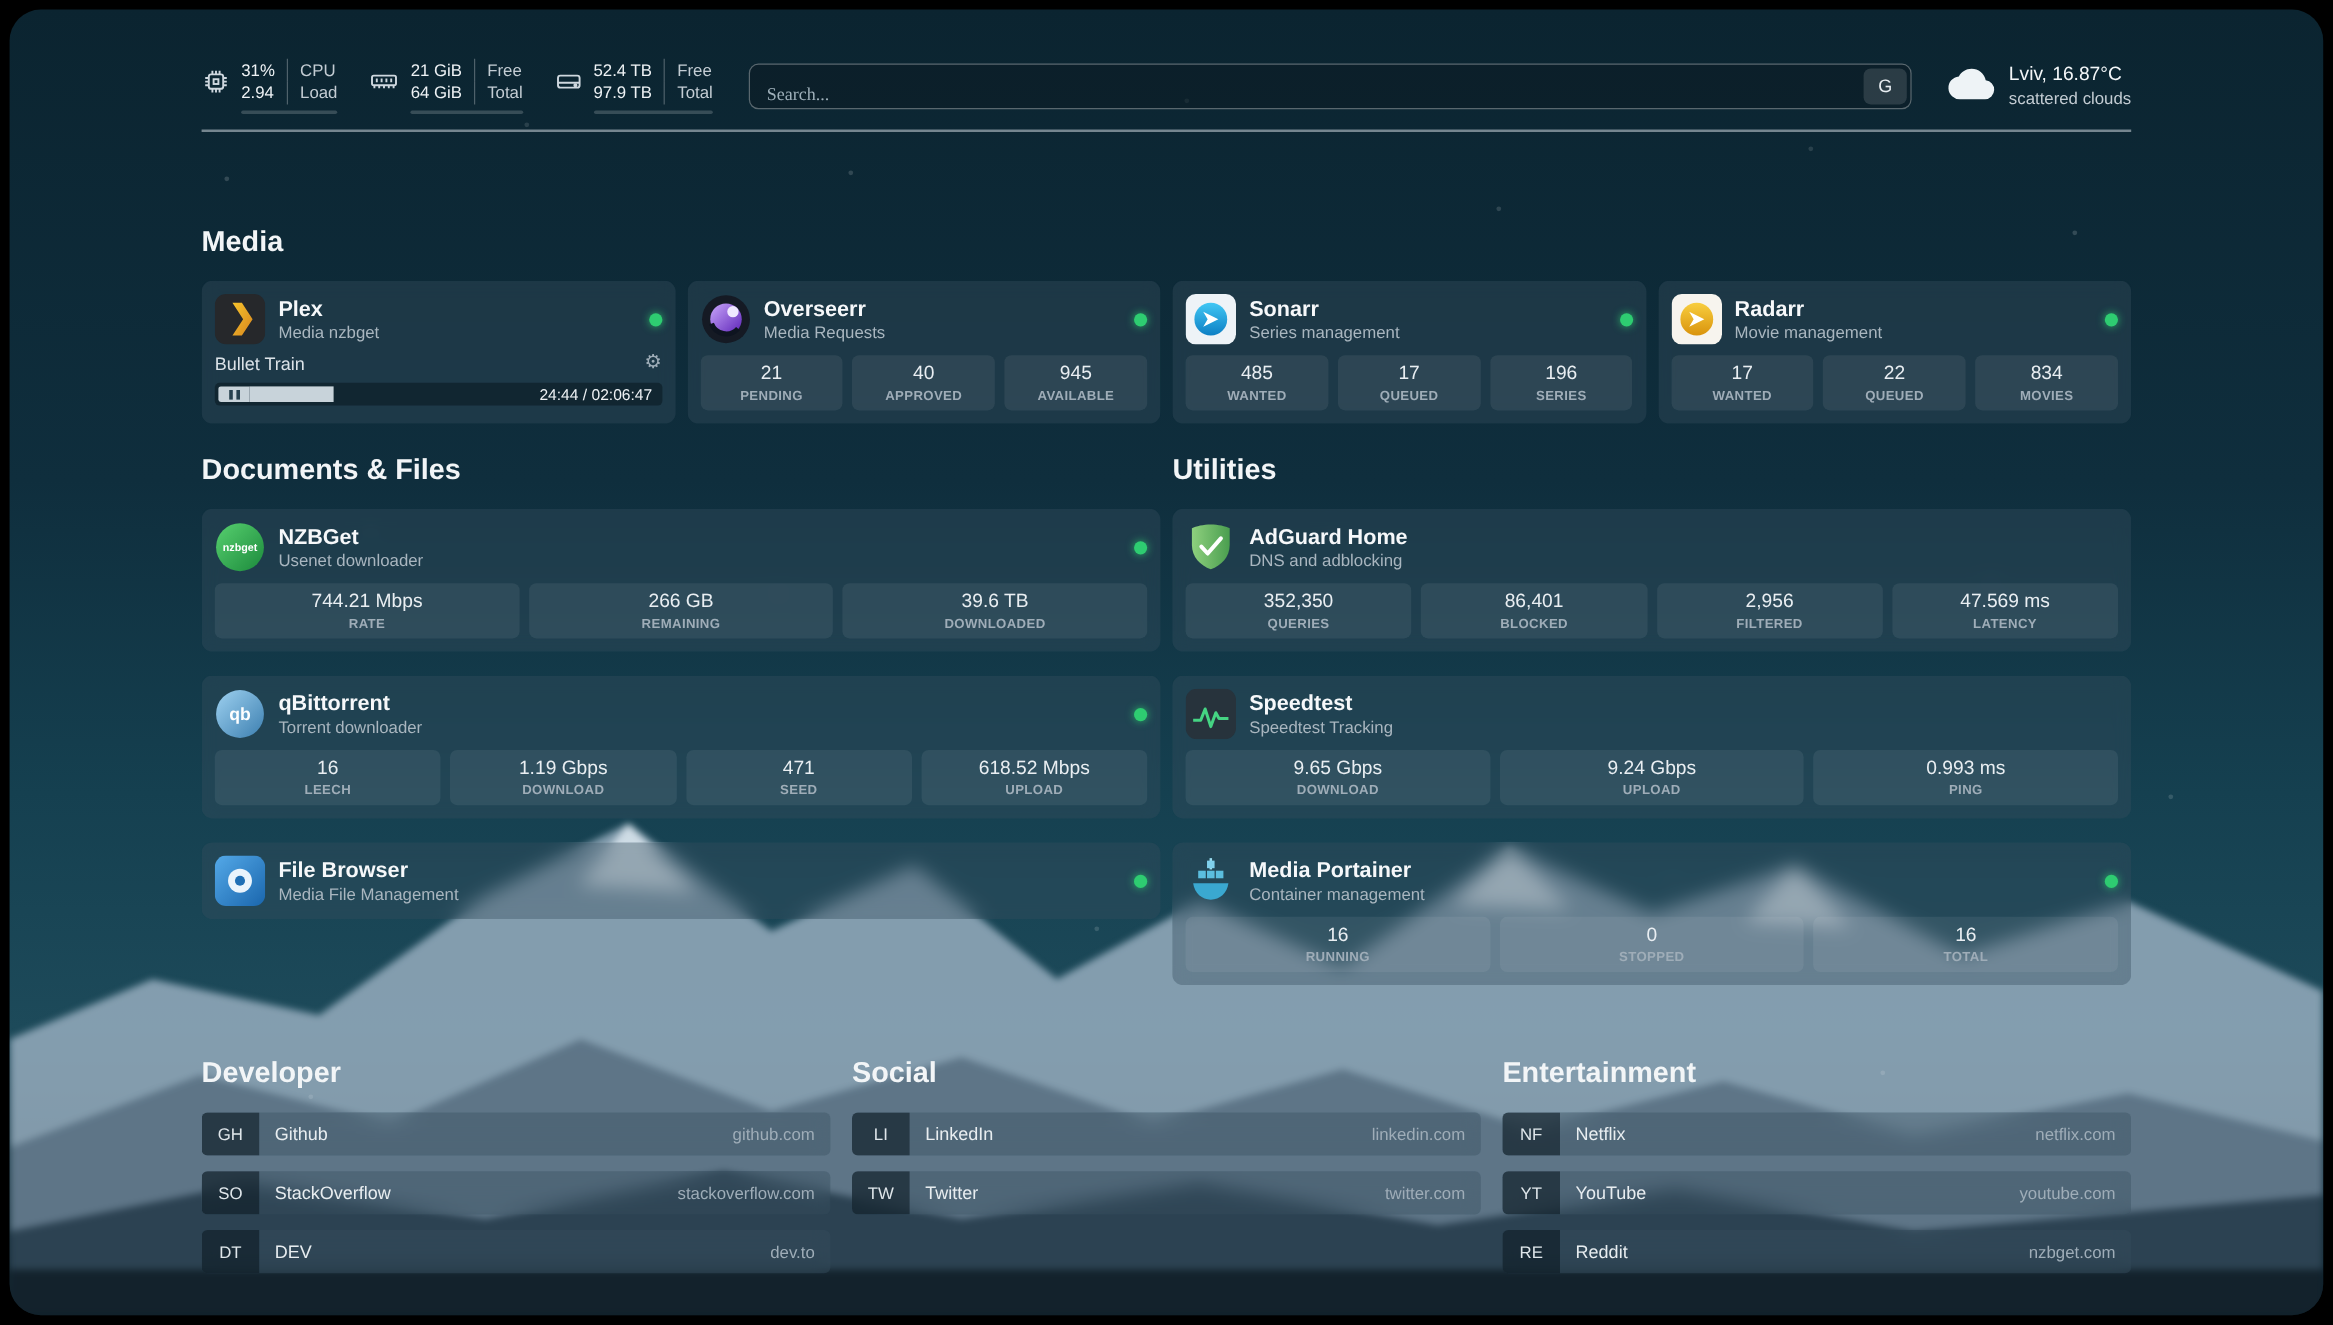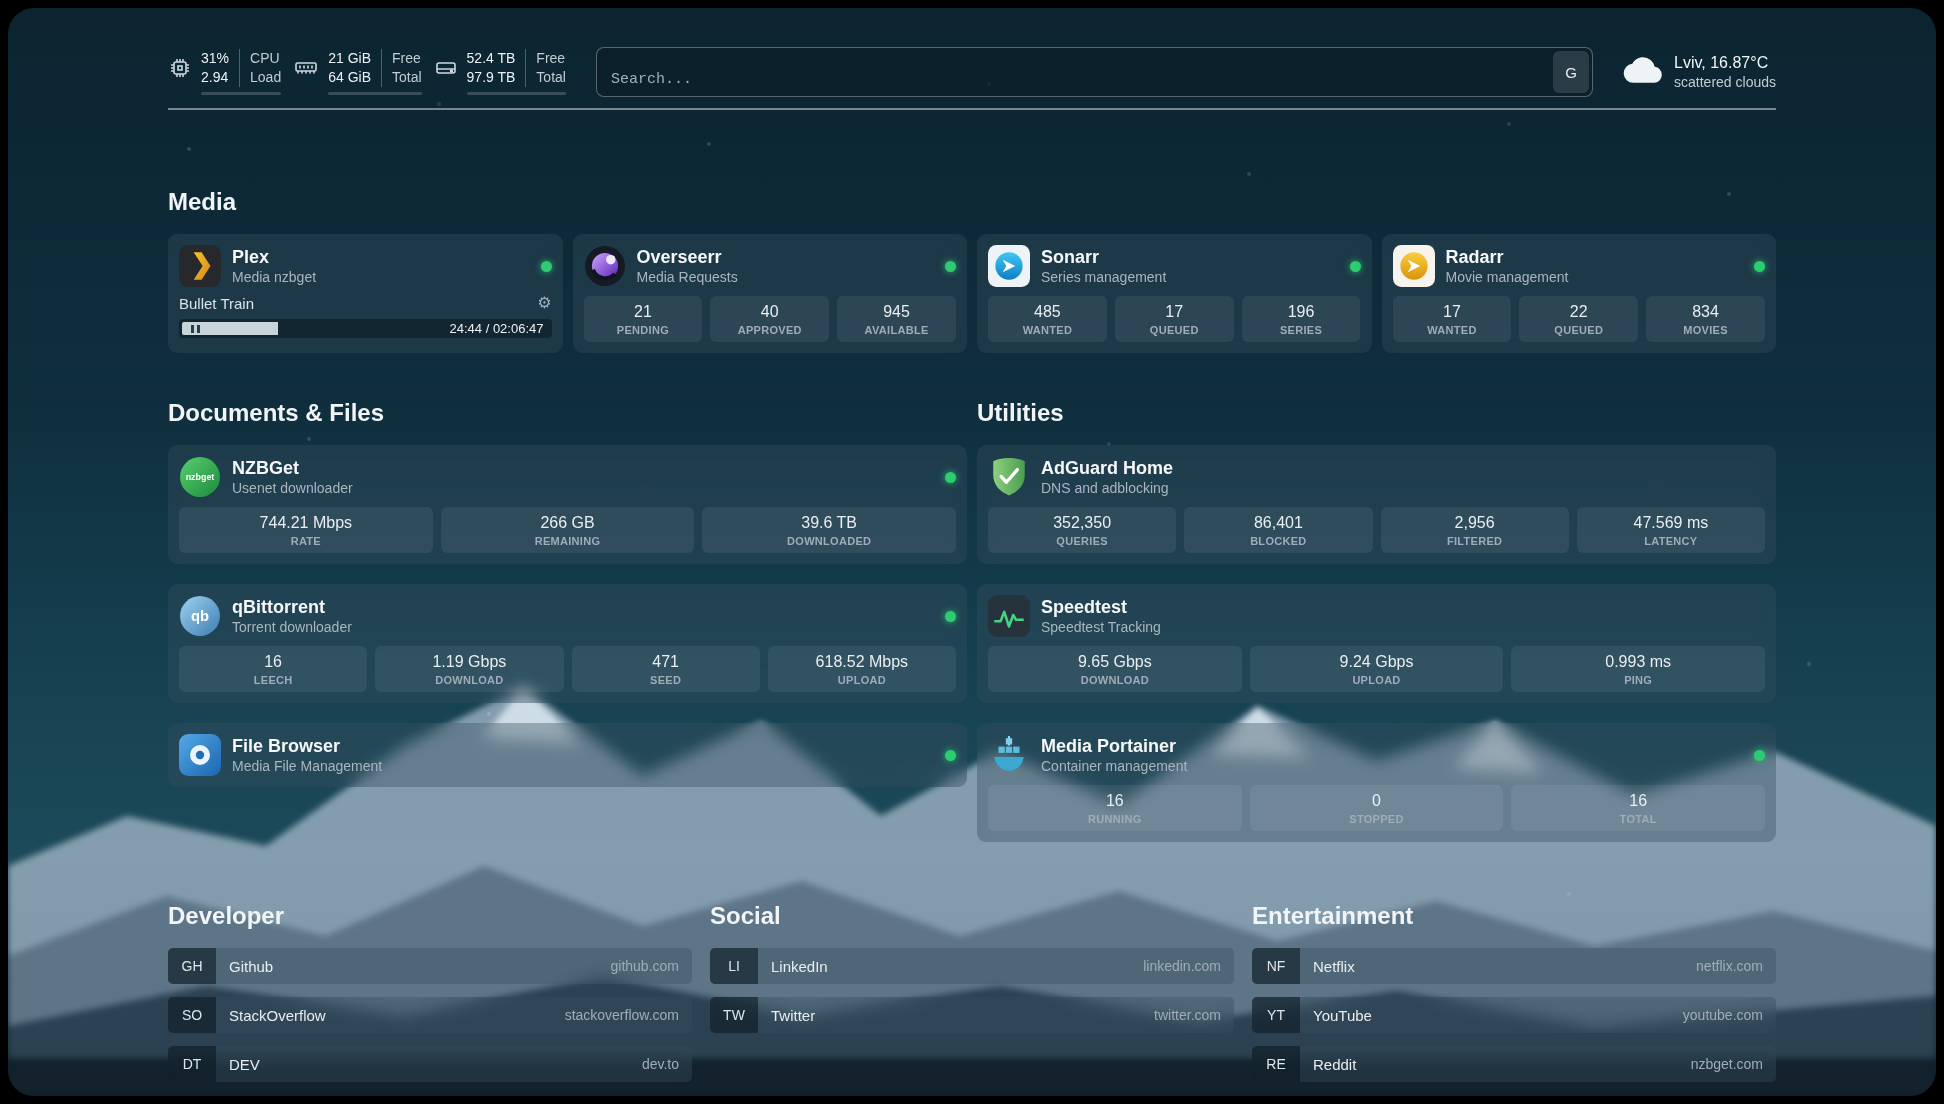--- a/index.html
+++ b/index.html
@@ -16,31 +16,31 @@
     1720px 185px 0 1px rgba(255,255,255,.16),300px 430px 0 1px rgba(255,255,255,.14),
     640px 485px 0 1px rgba(255,255,255,.12),1100px 435px 0 1px rgba(255,255,255,.13),
     1650px 475px 0 1px rgba(255,255,255,.14),480px 705px 0 1px rgba(255,255,255,.16),
     905px 765px 0 1px rgba(255,255,255,.14),1385px 725px 0 1px rgba(255,255,255,.15),
     1800px 655px 0 1px rgba(255,255,255,.14),250px 905px 0 1px rgba(255,255,255,.12),
     1560px 885px 0 1px rgba(255,255,255,.13)}
   .content{position:absolute;inset:0;padding:40px 160px 0;display:flex;flex-direction:column}
 
   
   .topbar{display:flex;align-items:center;height:48px}
-  .resources{display:flex;gap:12px}
+  .resources{display:flex;gap:26px}
   .res{display:flex;align-items:flex-start;gap:9px}
   .res-icon{margin-top:7px;display:flex}
   .res-grid{display:grid;grid-template-columns:auto auto}
   .res-v{font-size:14px;color:#eef2f5;line-height:19px;padding-right:10px}
   .res-l{font-size:14px;color:#c3ccd3;line-height:19px;border-left:1px solid rgba(255,255,255,.28);padding-left:10px}
   .res-bar{grid-column:1/-1;height:3px;background:rgba(255,255,255,.18);border-radius:2px;margin-top:5px;overflow:hidden}
   .res-fill{height:100%;background:#c8d3da;border-radius:2px}
   .searchbox{flex:1;margin:0 30px;position:relative}
-  .searchbox input{width:100%;height:50px;background:rgba(12,27,36,.55);border:1px solid rgba(255,255,255,.32);
-    border-radius:8px;color:#eef2f5;font-size:15px;padding:14px 52px 0 14px;outline:none;font-family:Liberation Mono, monospace}
+  .searchbox input{width:100%;height:38px;background:rgba(12,27,36,.55);border:1px solid rgba(255,255,255,.32);
+    border-radius:8px;color:#eef2f5;font-size:15px;padding:14px 52px 0 14px;outline:none;font-family:Liberation Serif, serif}
   .searchbox input::placeholder{color:#9fb0ba}
   .search-btn{position:absolute;top:4px;right:4px;bottom:4px;width:36px;background:rgba(255,255,255,.13);
     border-radius:6px;display:flex;align-items:center;justify-content:center;color:#e8edf1;font-size:15px;cursor:pointer}
   .weather{display:flex;align-items:center;gap:11px}
   .w1{font-size:16px;color:#f3f6f8;line-height:20px}
   .w2{font-size:14px;color:#c3ccd3;line-height:18px}
   .divider{margin-top:12px;border-bottom:2px solid rgba(222,230,235,.5)}
 
   
   .sec-title{font-size:24px;font-weight:700;color:#f2f5f7;line-height:28px}
@@ -61,21 +61,21 @@
   .np-row{display:flex;align-items:center;justify-content:space-between;margin-top:6px;height:20px}
   .np-title{font-size:15px;color:#dbe2e8}
   .gear{font-size:16px;color:#9fadb8;cursor:pointer;line-height:16px}
   .player{display:flex;align-items:center;margin-top:6px;background:rgba(10,23,31,.55);border-radius:4px;height:19px;padding:3px}
   .pause-chip{width:26px;height:13px;background:#c8d3da;border-radius:2px 0 0 2px;display:flex;align-items:center;
     justify-content:center;gap:3px;cursor:pointer;flex:0 0 auto}
   .pause-chip i{display:block;width:3px;height:8px;background:#27414f}
   .pfill{height:13px;background:#c8d3da}
   .ptime{margin-left:auto;font-size:13px;color:#eef2f5;padding-right:5px;white-space:nowrap}
 
-  .cols2{display:grid;grid-template-columns:1fr 1fr;gap:10px;margin-top:46px;align-items:start}
+  .cols2{display:grid;grid-template-columns:1fr 1fr;gap:10px;margin-top:25px;align-items:start}
   .col .sec-title{margin-bottom:18px}
   .colstack{display:flex;flex-direction:column;gap:20px}
 
   
   .bookmarks{display:grid;grid-template-columns:repeat(3,1fr);gap:18px;margin-top:60px;align-items:start}
   .bm-col .sec-title{margin-bottom:18px}
   .bm-row{display:flex;align-items:stretch;background:rgba(56,80,94,.38);border-radius:5px;overflow:hidden;
     height:36px;margin-bottom:13px;backdrop-filter:blur(7px);cursor:pointer}
   .bm-abbr{width:48px;background:rgba(8,20,28,.55);display:flex;align-items:center;justify-content:center;
     font-size:14px;color:#dfe6ea;flex:0 0 auto}

